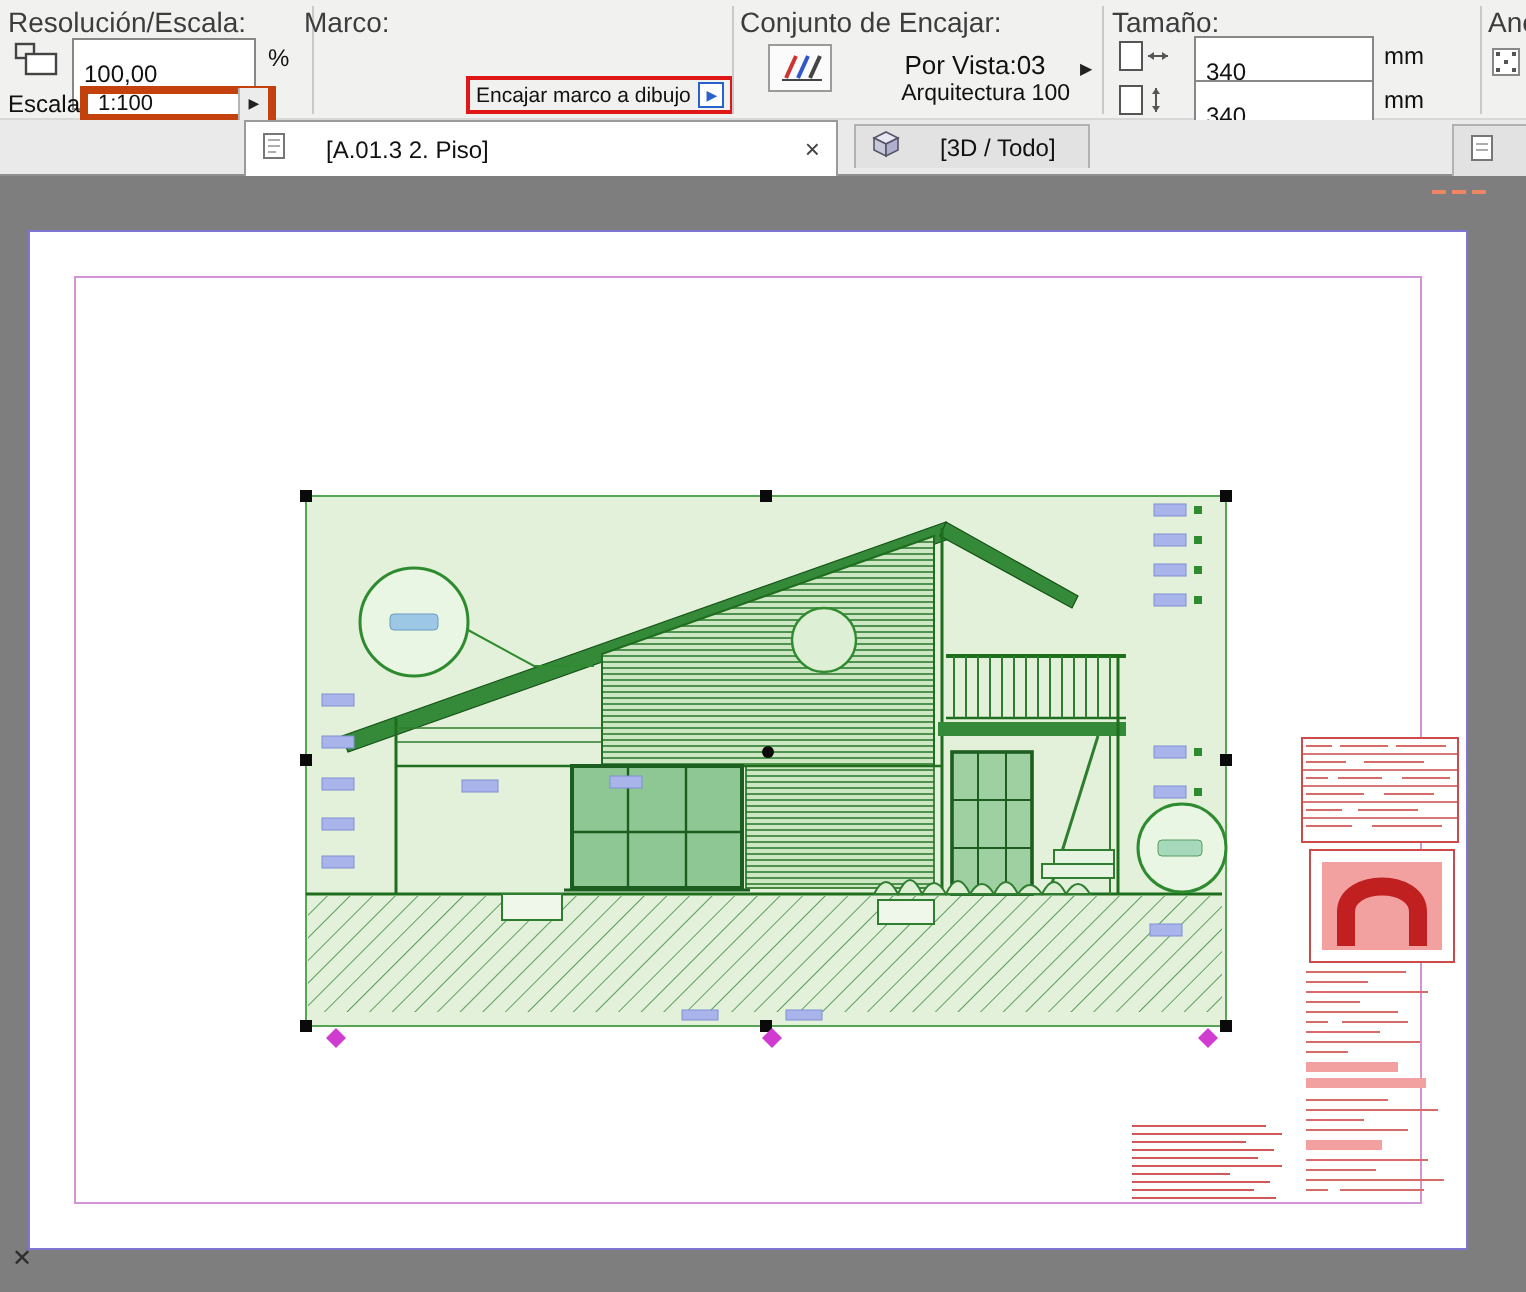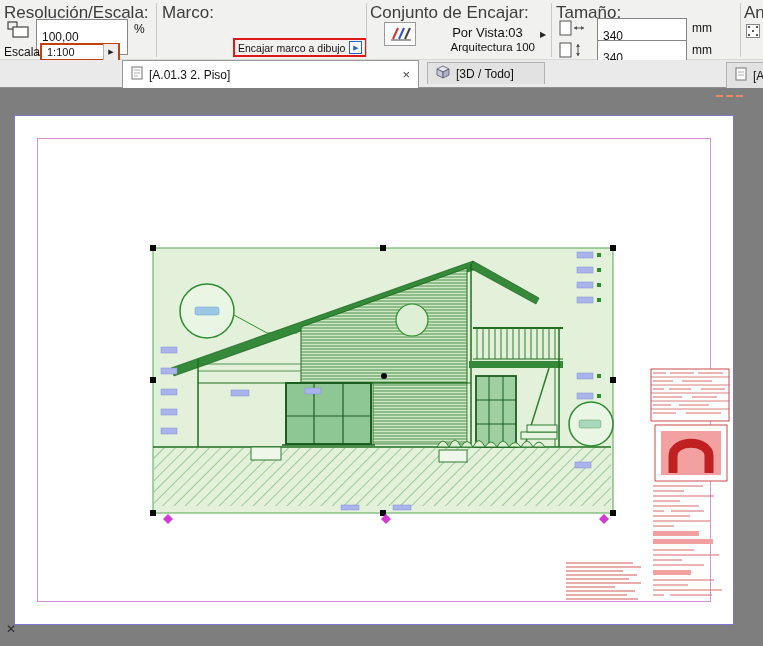--- a/index.html
+++ b/index.html
@@ -2,40 +2,40 @@
 <html><head>
 <meta charset="utf-8">
 <style>
 *{box-sizing:border-box;margin:0;padding:0}
 html,body{width:763px;height:646px}
 body{font-family:"Liberation Sans",sans-serif;background:#7e7e7e}
 .app{position:relative;width:763px;height:646px;overflow:hidden;background:#7e7e7e}
 
 
 .toolbar{position:absolute;left:0;top:0;width:763px;height:60px;background:#f1f1f0;border-bottom:1px solid #d8d8d8}
-.sec-title{position:absolute;top:3px;font-size:17px;color:#3d3d3d;white-space:nowrap}
+.sec-title{position:absolute;top:3px;font-size:14px;color:#3d3d3d;white-space:nowrap}
 .vsep{position:absolute;top:3px;width:1px;height:54px;background:#c9c9c9}
 .tb-input{position:absolute;height:36px;border:1px solid #878787;background:#fff;font:12px "Liberation Sans",sans-serif;padding:0 5px;color:#111}
 .tb-label{position:absolute;font-size:12px;color:#111;white-space:nowrap}
 .iconwrap{position:absolute;display:flex;align-items:center;justify-content:center}
-.scale-select{position:absolute;left:40px;top:43px;width:80px;height:18px;border:2px solid #c2410c;background:#fff;display:flex;align-items:center}
+.scale-select{position:absolute;left:40px;top:43px;width:98px;height:18px;border:4px solid #c2410c;background:#fff;display:flex;align-items:center}
 .scale-select .val{flex:1;font-size:11px;padding-left:5px;color:#111}
 .dd-btn{width:15px;height:16px;background:#ececec;border-left:1px solid #b5b5b5;display:flex;align-items:center;justify-content:center;font-size:7px;color:#222;cursor:pointer}
 .preview-label{position:absolute;left:166px;top:23px;width:190px;text-align:center;font-size:11px;color:#222}
 .fit-box{position:absolute;left:233px;top:38px;border:2px solid #e01717;padding:1px 3px;display:flex;align-items:flex-end}
 .fit-btn{display:flex;align-items:center;gap:4px;background:transparent;border:none;font:10.5px "Liberation Sans",sans-serif;color:#111;cursor:pointer;white-space:nowrap}
 .play-box{width:13px;height:13px;border:1px solid #2a62cc;background:#fff;color:#2a62cc;font-size:7px;display:flex;align-items:center;justify-content:center}
 .pens-btn{position:absolute;left:384px;top:22px;width:32px;height:24px;border:1px solid #9b9b9b;background:#fbfbfb;display:flex;align-items:center;justify-content:center;cursor:pointer}
 .pens-mode{position:absolute;left:440px;top:25px;width:95px;text-align:center;font-size:13px;color:#111}
 .pens-name{position:absolute;left:438px;top:41px;width:97px;text-align:right;font-size:11.5px;color:#111}
 .pens-arrow{position:absolute;left:540px;top:30px;font-size:8px;color:#222;cursor:pointer}
 
 
 .tabbar{position:absolute;top:60px;left:0;width:763px;height:28px;background:#eaeaea;border-bottom:1px solid #8f8f8f}
-.tab{position:absolute;display:flex;align-items:center;padding:0 8px;gap:6px;font-size:12px;color:#111;background:#e2e2e2;border:1px solid #b2b2b2;border-bottom:none;cursor:pointer;white-space:nowrap}
+.tab{position:absolute;display:flex;align-items:center;padding:0 8px;gap:20px;font-size:12px;color:#111;background:#e2e2e2;border:1px solid #b2b2b2;border-bottom:none;cursor:pointer;white-space:nowrap}
 .tab.active{left:122px;top:0;height:28px;width:297px;background:#fff;border-color:#9a9a9a}
 .tab.t3d{left:427px;top:2px;height:22px;width:118px}
 .tab.tclip{left:726px;top:2px;height:26px;width:70px}
 .tab .close{margin-left:auto;font-size:13px;color:#444;cursor:pointer}
 
 
 .canvas{position:absolute;top:88px;left:0;width:763px;height:558px;background:#7e7e7e}
 .dash{position:absolute;top:7px;width:7px;height:2px;background:#ee8565}
 .paper{position:absolute;left:14px;top:27px;width:720px;height:510px;background:#fff;border:1px solid #7d75cf}
 .margin-line{position:absolute;left:22px;top:22px;right:22px;bottom:22px;border:1px solid #d493d4;pointer-events:none}
@@ -60,21 +60,21 @@
     <input class="tb-input" style="left: 36px; top: 19px; width: 92px;" value="100,00">
     <span class="tb-label" style="left:134px;top:22px">%</span>
     <span class="tb-label" style="left:4px;top:45px">Escala:</span>
     <div class="scale-select">
       <span class="val">1:100</span>
       <span class="dd-btn">▶</span>
     </div>
 
     <div class="vsep" style="left:156px"></div>
 
-    <span class="sec-title" style="left:162px">Marco:</span>
+    <span class="sec-title" style="left:152px">Marco:</span>
     <div class="fit-box">
       <button class="fit-btn">
         <span>Encajar marco a dibujo</span>
         <span class="play-box">▶</span>
       </button>
     </div>
 
     <div class="vsep" style="left:366px"></div>
 
     <span class="sec-title" style="left:370px">Conjunto de Encajar:</span>

